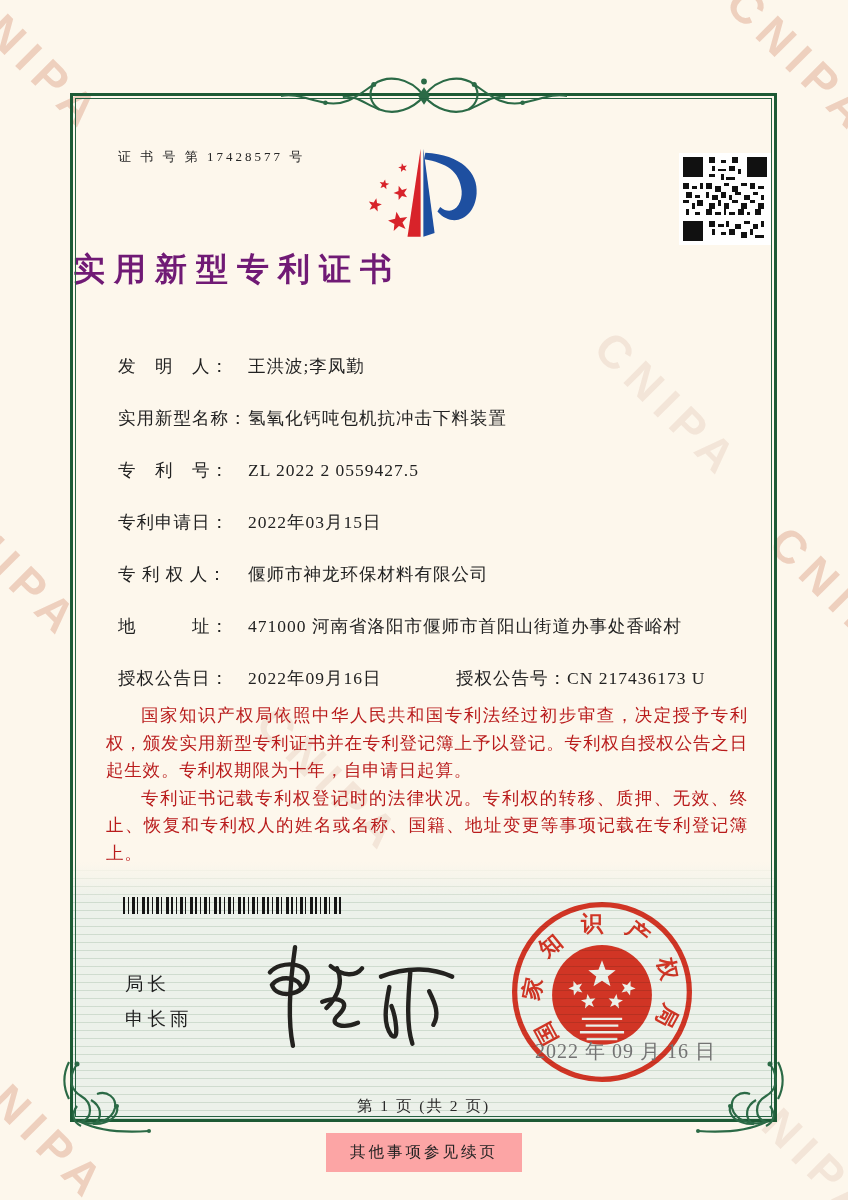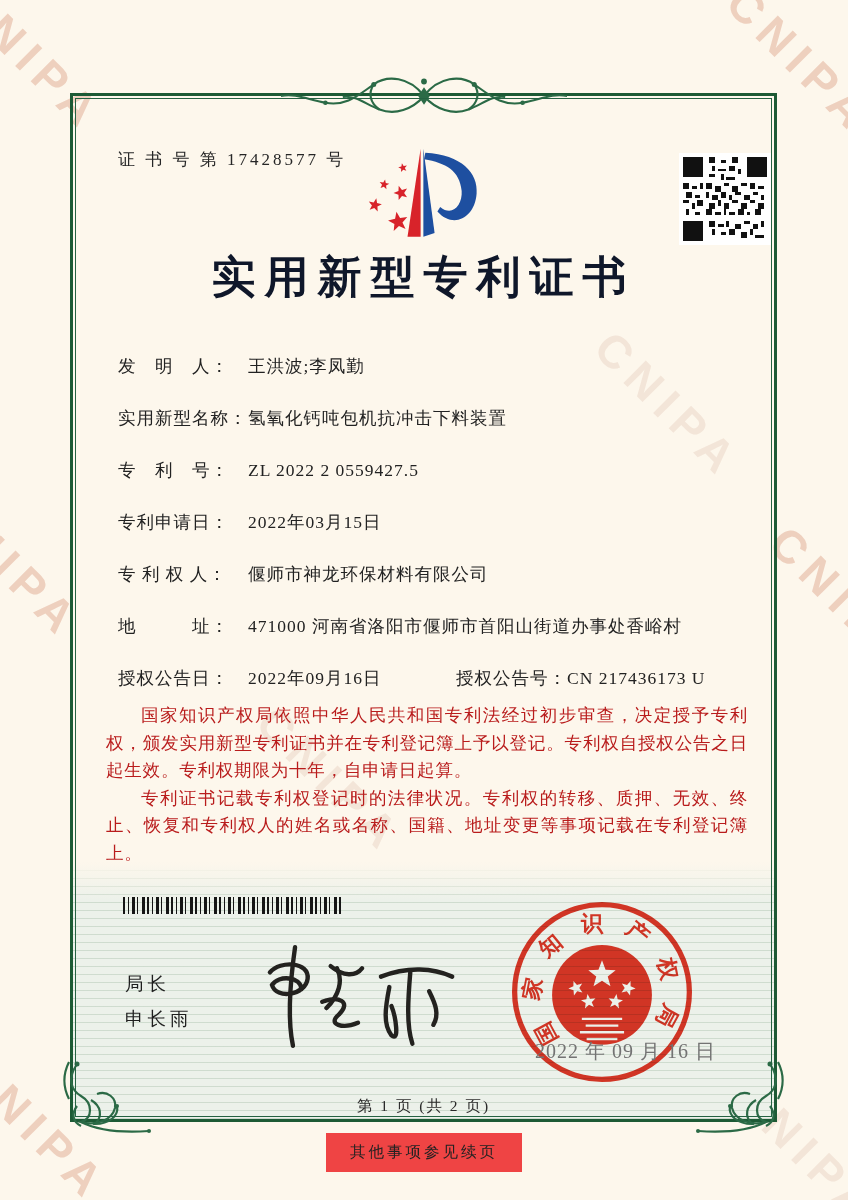--- a/index.html
+++ b/index.html
@@ -20,27 +20,27 @@
   
   .frame{
     position:absolute;left:70px;top:93px;width:707px;height:1029px;z-index:2;
     border:3px solid #1d5a35;box-sizing:border-box;
   }
   .frame::after{
     content:"";position:absolute;inset:2px;border:1px solid #256242;pointer-events:none;z-index:5;
   }
   .abs{position:absolute;}
   
-  .cert-no{left:45px;top:52px;font-size:17px;letter-spacing:3px;color:#262626;z-index:3;}
+  .cert-no{left:45px;top:52px;font-size:13px;letter-spacing:3px;color:#262626;z-index:3;}
   .logo{left:286px;top:40px;z-index:3;}
   .qr{left:606px;top:57px;width:92px;height:92px;background:#fff;z-index:3;
       display:flex;align-items:center;justify-content:center;}
   .doc-title{
-    left:0;top:152px;width:100%;text-align:center;z-index:3;
-    font-size:44px;font-weight:700;letter-spacing:9px;color:#0f172a;
+    left:0;top:152px;width:100%;z-index:3;
+    font-size:32px;font-weight:700;letter-spacing:9px;color:#701a75;
   }
   
   .fields{left:45px;top:258px;width:625px;z-index:3;font-size:17.5px;color:#222;}
   .frow{line-height:25px;margin-bottom:27px;display:flex;}
   .flabel{display:inline-block;min-width:130px;flex:0 0 auto;letter-spacing:1px;}
   .fvalue{letter-spacing:1px;}
   .frow-split .fvalue{width:208px;flex:0 0 auto;}
   .flabel2{display:inline-block;letter-spacing:1px;flex:0 0 auto;}
   
   .body-text{left:33px;top:606px;width:642px;z-index:3;
@@ -69,21 +69,21 @@
   .seal{left:433px;top:800px;z-index:3;opacity:.93;mix-blend-mode:multiply;}
   .seal-date{left:462px;top:942px;font-size:20px;letter-spacing:1px;color:#737373;z-index:4;white-space:nowrap;}
   .page-info{left:0;top:1000px;width:100%;text-align:center;font-size:15.5px;letter-spacing:2px;color:#2a2a2a;z-index:4;}
   
   .flourish-top{left:50%;top:-29px;transform:translateX(-50%);z-index:4;}
   .flourish-bl{left:-16px;top:964px;z-index:4;}
   .flourish-br{right:-16px;top:964px;z-index:4;transform:scaleX(-1);}
   
   .cont-box{
     position:absolute;left:50%;top:1133px;transform:translateX(-50%);z-index:3;
-    background:#ef4444;padding:9px 24px;font-size:15.5px;letter-spacing:3px;color:#222;
+    background:#fca5a5;padding:9px 24px;font-size:15.5px;letter-spacing:3px;color:#222;
     white-space:nowrap;
   }
   svg{display:block;}
 </style>
 </head>
 <body>
 
 <svg width="0" height="0" style="position:absolute" aria-hidden="true">
   <defs>
     <polygon id="star5" points="0,-10 2.47,-3.4 9.51,-3.09 3.99,1.3 5.88,8.09 0,4.2 -5.88,8.09 -3.99,1.3 -9.51,-3.09 -2.47,-3.4"></polygon>

